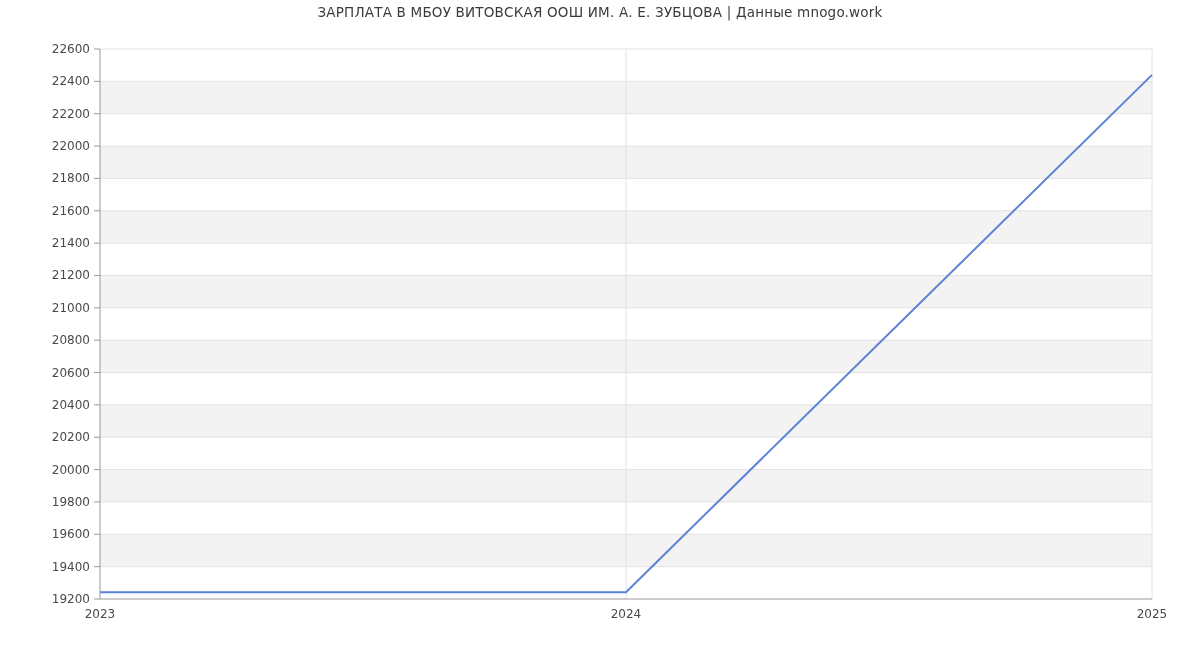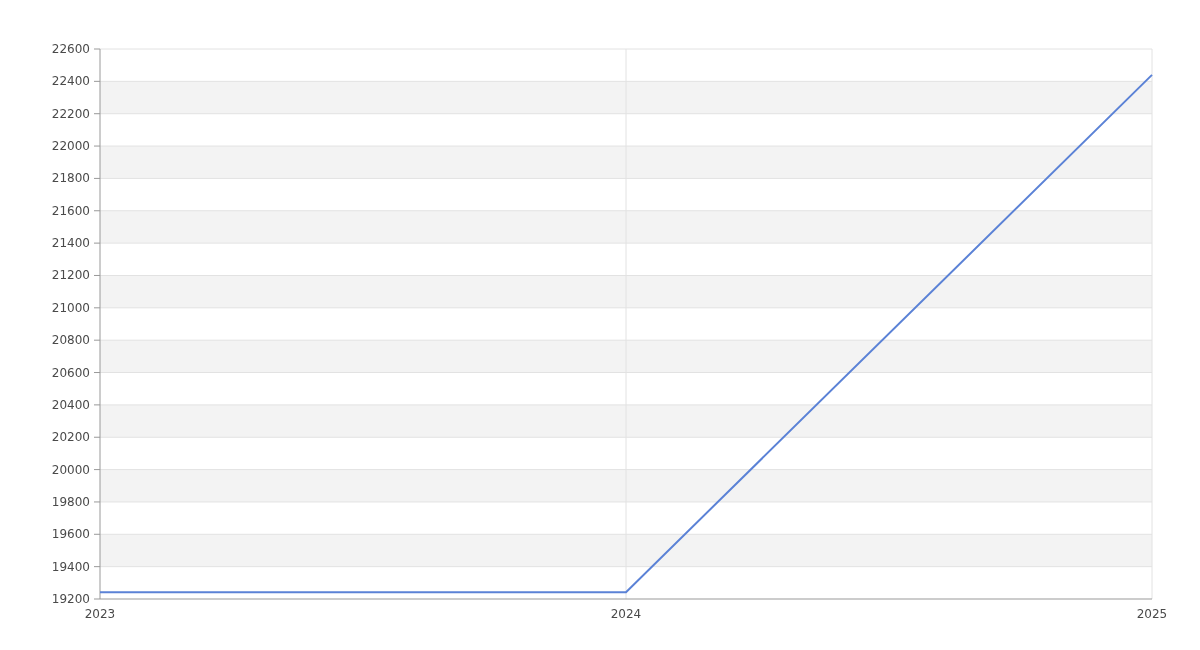--- a/index.html
+++ b/index.html
@@ -28,20 +28,21 @@
   svg { position: absolute; top: 0; left: 0; }
   .ylab, .xlab {
     font-size: 12px;
     fill: #4a4a4a;
   }
 </style>
 </head>
 <body>
 
 <div class="canvas">
+  <div class="chart-title">ЗАРПЛАТА В МБОУ ВИТОВСКАЯ ООШ ИМ. А. Е. ЗУБЦОВА | Данные mnogo.work</div>
   <svg id="plot" width="1200" height="650">
       <rect x="100" y="81.35294117647058" width="1052" height="32.35294117647059" fill="#f3f3f3"></rect>
       <rect x="100" y="146.05882352941177" width="1052" height="32.35294117647059" fill="#f3f3f3"></rect>
       <rect x="100" y="210.76470588235293" width="1052" height="32.35294117647059" fill="#f3f3f3"></rect>
       <rect x="100" y="275.47058823529414" width="1052" height="32.35294117647059" fill="#f3f3f3"></rect>
       <rect x="100" y="340.1764705882353" width="1052" height="32.35294117647059" fill="#f3f3f3"></rect>
       <rect x="100" y="404.88235294117646" width="1052" height="32.35294117647059" fill="#f3f3f3"></rect>
       <rect x="100" y="469.5882352941176" width="1052" height="32.35294117647059" fill="#f3f3f3"></rect>
       <rect x="100" y="534.2941176470588" width="1052" height="32.35294117647059" fill="#f3f3f3"></rect>
       <line x1="100" y1="566.6470588235294" x2="1152" y2="566.6470588235294" stroke="#e2e2e2" stroke-width="1"></line>

